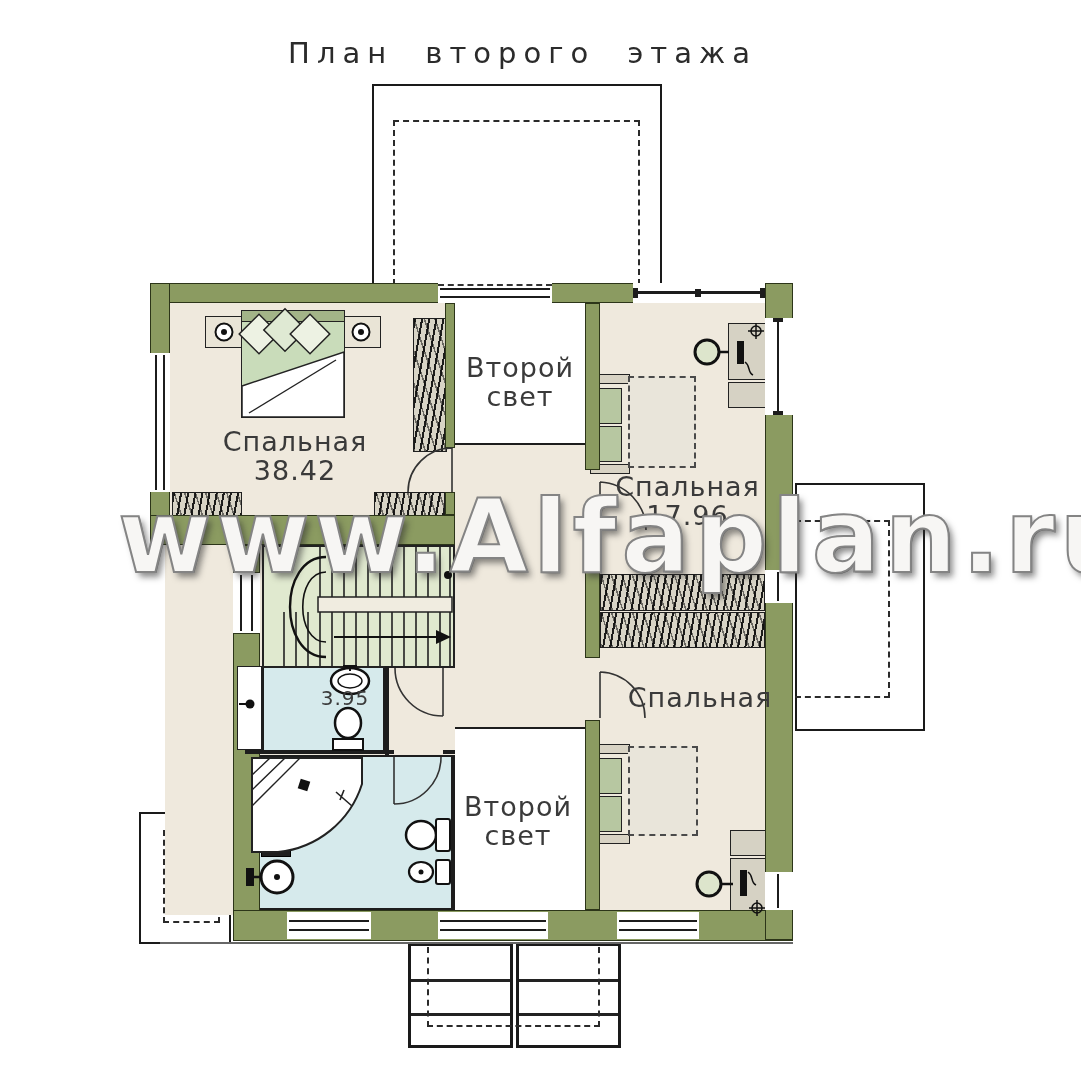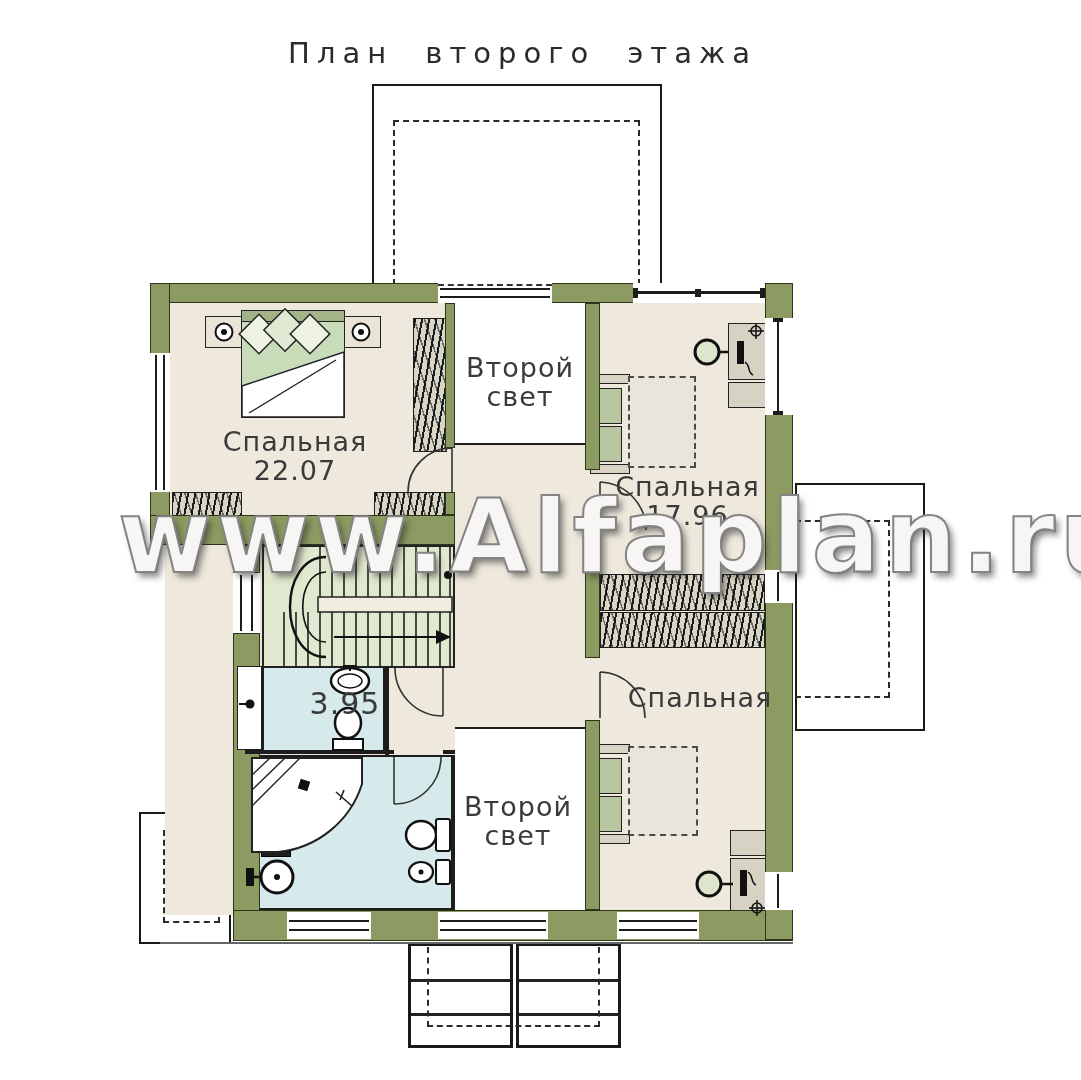--- a/index.html
+++ b/index.html
@@ -288,31 +288,31 @@
     </g>
 
     <g>
       <circle cx="250" cy="704" r="4.5" fill="#111"></circle>
       <path d="M250 704 L239 704" stroke="#111" stroke-width="2"></path>
     </g>
   </svg>
 
   <div class="rlabel" style="left:195px;top:427px;width:200px;">
     <div>Спальная</div>
-      <div>22.07</div>
+      <div>38.42</div>
   </div>
   <div class="rlabel" style="left:455px;top:353px;width:130px;">
     <div>Второй</div>
       <div>свет</div>
   </div>
   <div class="rlabel" style="left:600px;top:472px;width:175px;">
     <div>Спальная</div>
       <div>17.96</div>
   </div>
-  <div class="rlabel" style="left:300px;top:688px;width:90px;font-size:30px;">
+  <div class="rlabel" style="left:300px;top:688px;width:90px;font-size:20px;">
     <div>3.95</div>
       <div></div>
   </div>
   <div class="rlabel" style="left:615px;top:683px;width:170px;">
     <div>Спальная</div>
   </div>
   <div class="rlabel" style="left:452px;top:792px;width:132px;">
     <div>Второй</div>
       <div>свет</div>
   </div>

